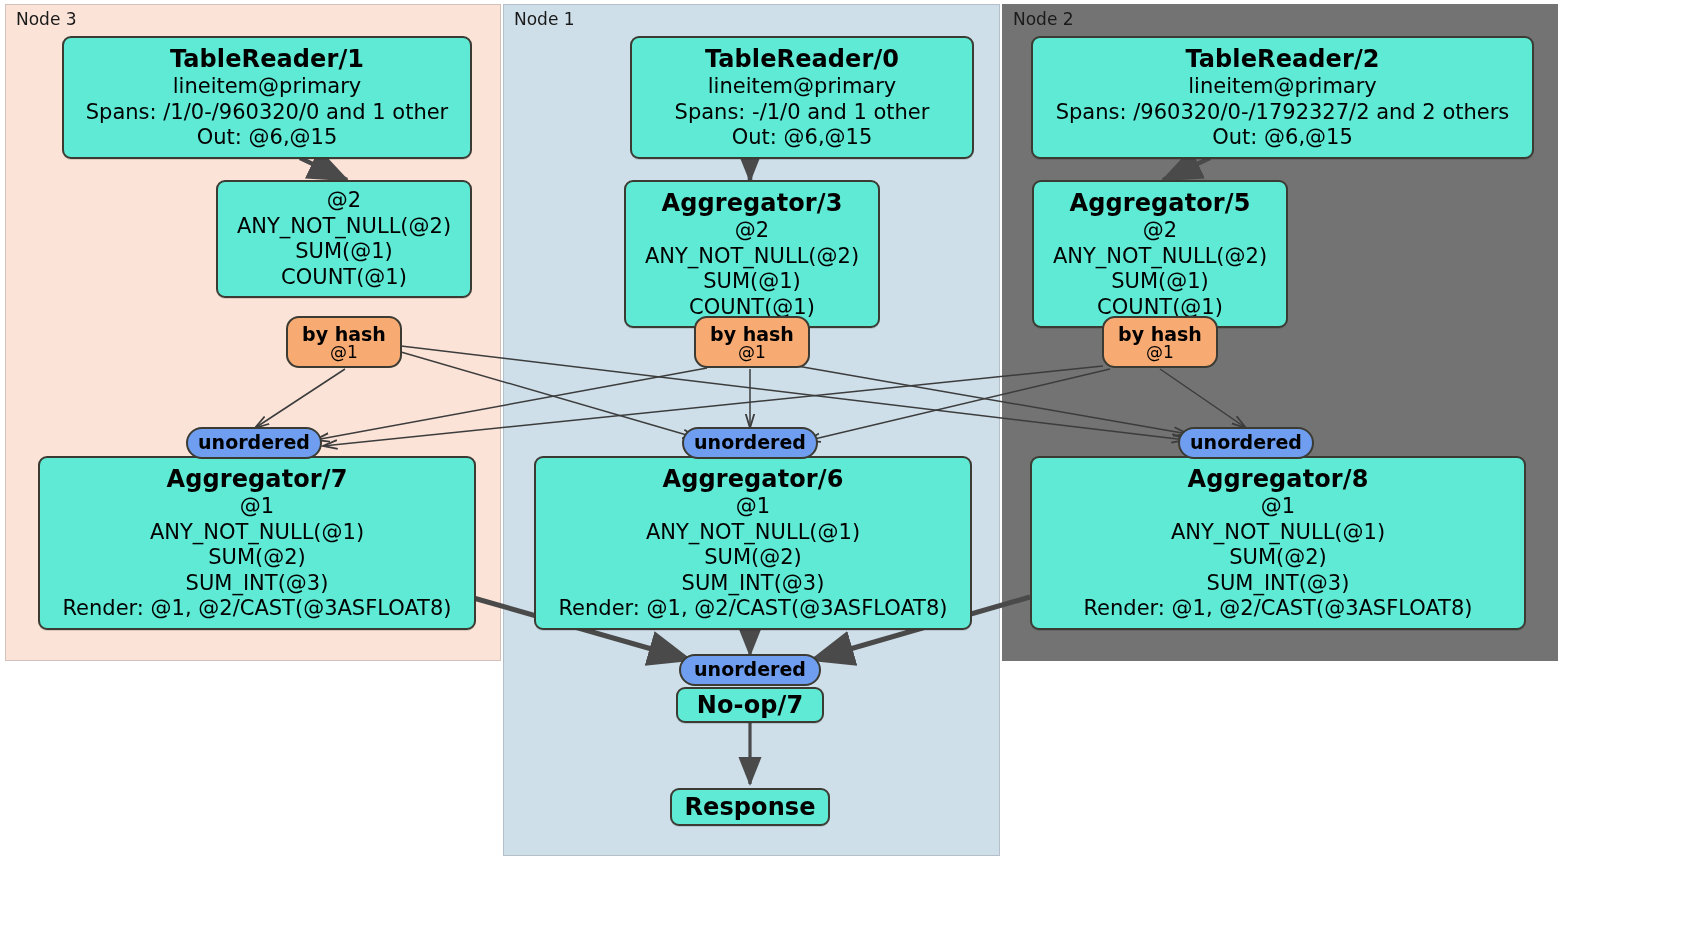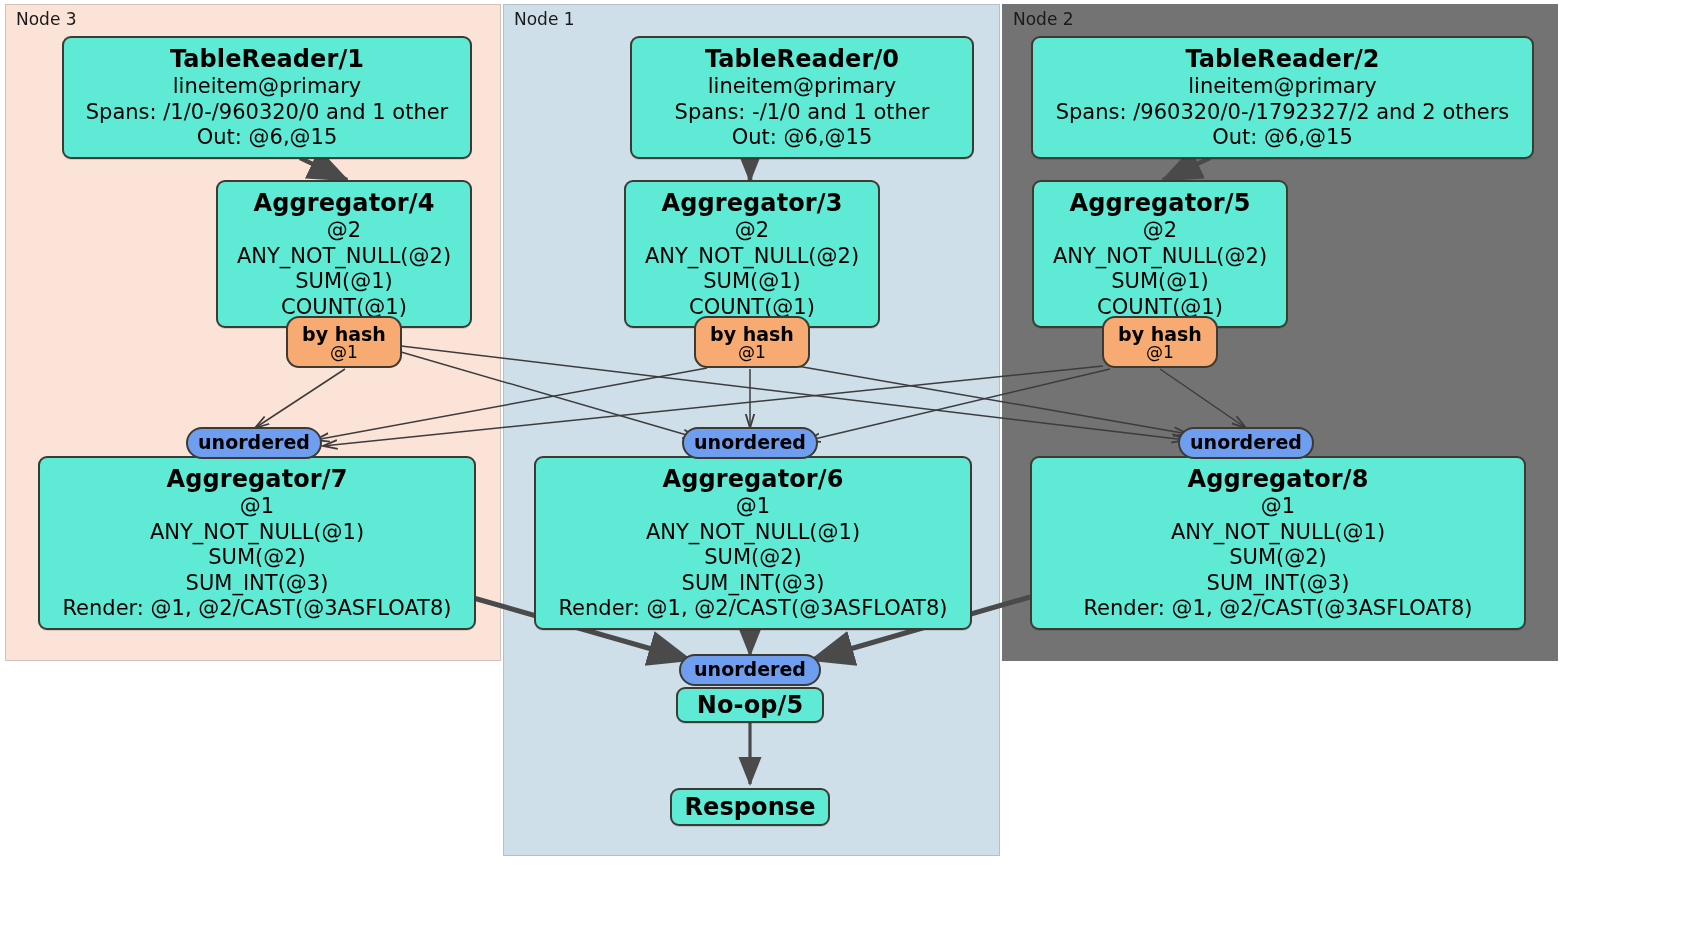--- a/index.html
+++ b/index.html
@@ -176,21 +176,20 @@
   </div>
 
   <div class="proc" id="tr2" style="left:1031px;top:36px;  width:503px;">
     <div class="title">TableReader/2</div>
     <div class="line">lineitem@primary</div>
     <div class="line">Spans: /960320/0-/1792327/2 and 2 others</div>
     <div class="line">Out: @6,@15</div>
   </div>
 
   <div class="proc" id="agg4" style="left:216px; top:180px; width:256px;">
-    <div class="title">Aggregator/4</div>
     <div class="line">@2</div>
     <div class="line">ANY_NOT_NULL(@2)</div>
     <div class="line">SUM(@1)</div>
     <div class="line">COUNT(@1)</div>
   </div>
 
   <div class="proc" id="agg3" style="left:624px; top:180px; width:256px;">
     <div class="title">Aggregator/3</div>
     <div class="line">@2</div>
     <div class="line">ANY_NOT_NULL(@2)</div>
@@ -254,20 +253,20 @@
     <div class="line">SUM(@2)</div>
     <div class="line">SUM_INT(@3)</div>
     <div class="line">Render: @1, @2/CAST(@3ASFLOAT8)</div>
   </div>
 
   <div class="oval unord wide" style="left:679px; top:654px;">
     <div class="r-title">unordered</div>
   </div>
 
   <div class="proc compact" id="noop9" style="left:676px; top:687px; width:148px; height:36px;">
-    <div class="title">No-op/5</div>
+    <div class="title">No-op/7</div>
   </div>
 
   <div class="proc compact" id="resp" style="left:670px; top:788px; width:160px; height:38px;">
     <div class="title">Response</div>
   </div>
 
 </div>
 
 </body></html>

